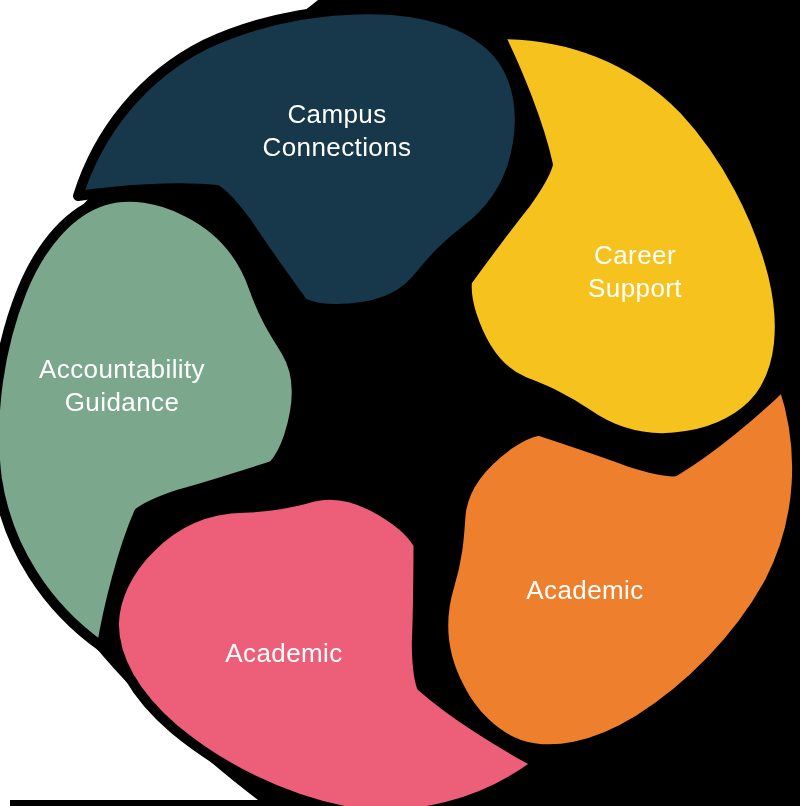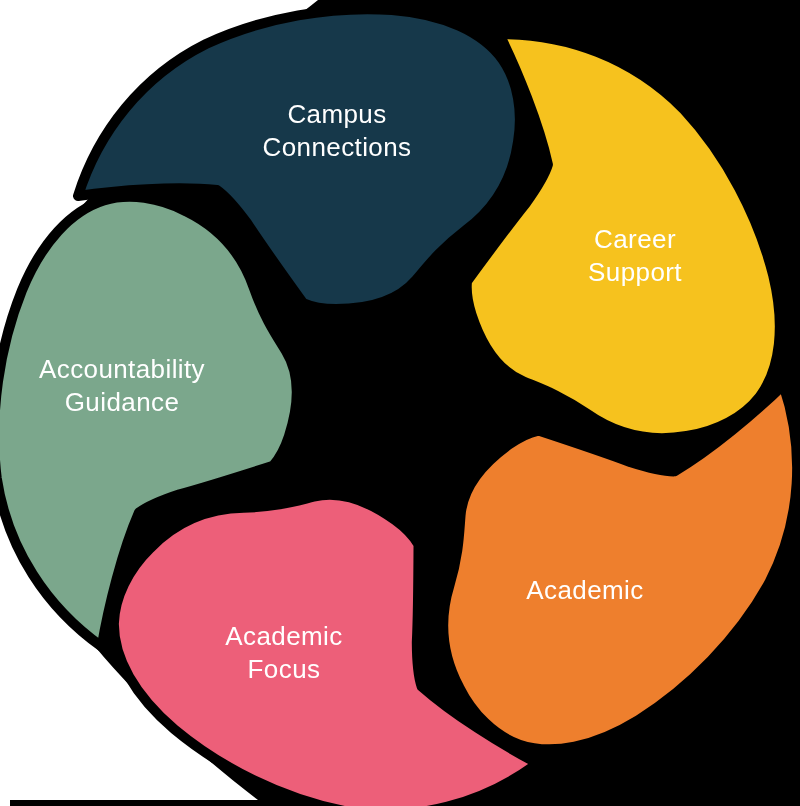--- a/index.html
+++ b/index.html
@@ -19,21 +19,21 @@
     font-weight:normal;
     font-size:26px;
     line-height:33px;
     letter-spacing:0.4px;
     white-space:nowrap;
     pointer-events:none;
   }
   .seg-label span{display:block;}
   
   .pos-campus{left:337px;top:131px;}
-  .pos-career{left:635px;top:256px;}
+  .pos-career{left:635px;top:272px;}
   .pos-social{left:585px;top:590px;}
   .pos-academic{left:284px;top:653px;}
   .pos-accountability{left:122px;top:386px;}
 </style>
 </head>
 <body style="--bg: #ffffff; --label: #ffffff;">
 
 <div class="stage">
 
   <svg width="800" height="806" viewBox="0 0 800 806">
@@ -79,21 +79,20 @@
     <span>Career</span>
     <span>Support</span>
   </div>
 
   <div class="seg-label pos-social">
     <span>Academic</span>
   </div>
 
   <div class="seg-label pos-academic">
     <span>Academic</span>
-    <span>Focus</span>
   </div>
 
   <div class="seg-label pos-accountability">
     <span>Accountability</span>
     <span>Guidance</span>
   </div>
 
 </div>
 
 </body></html>

